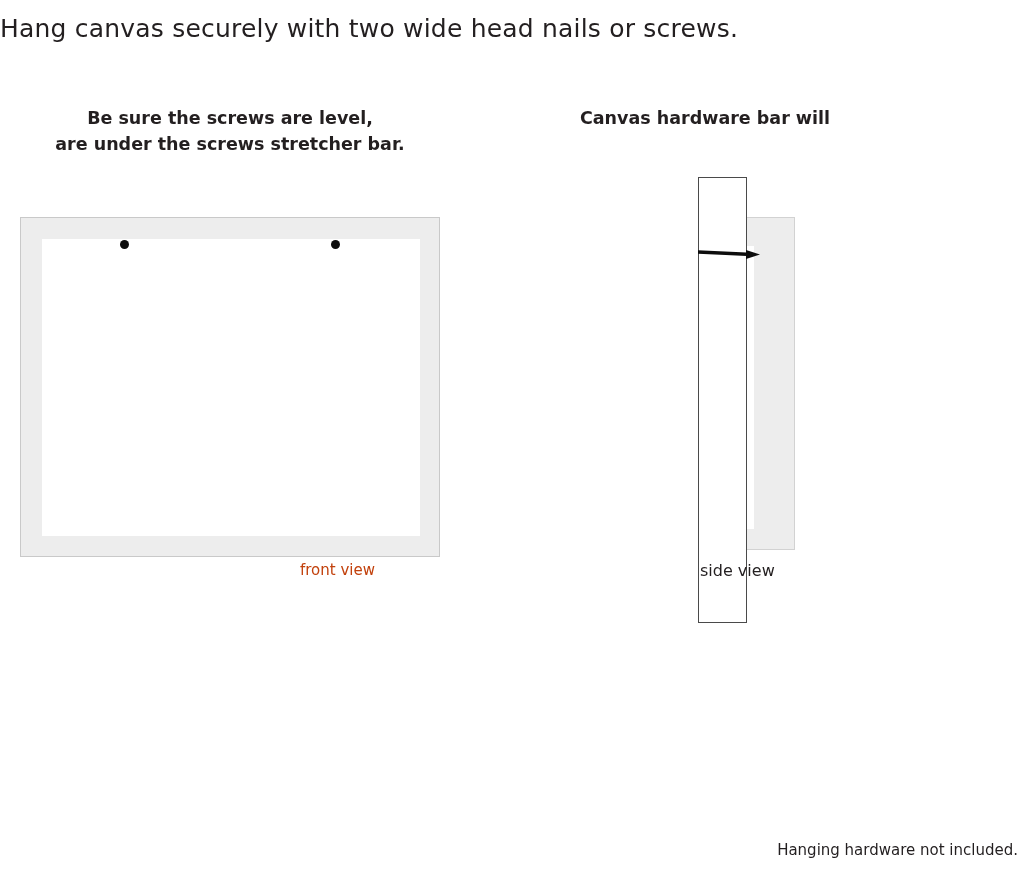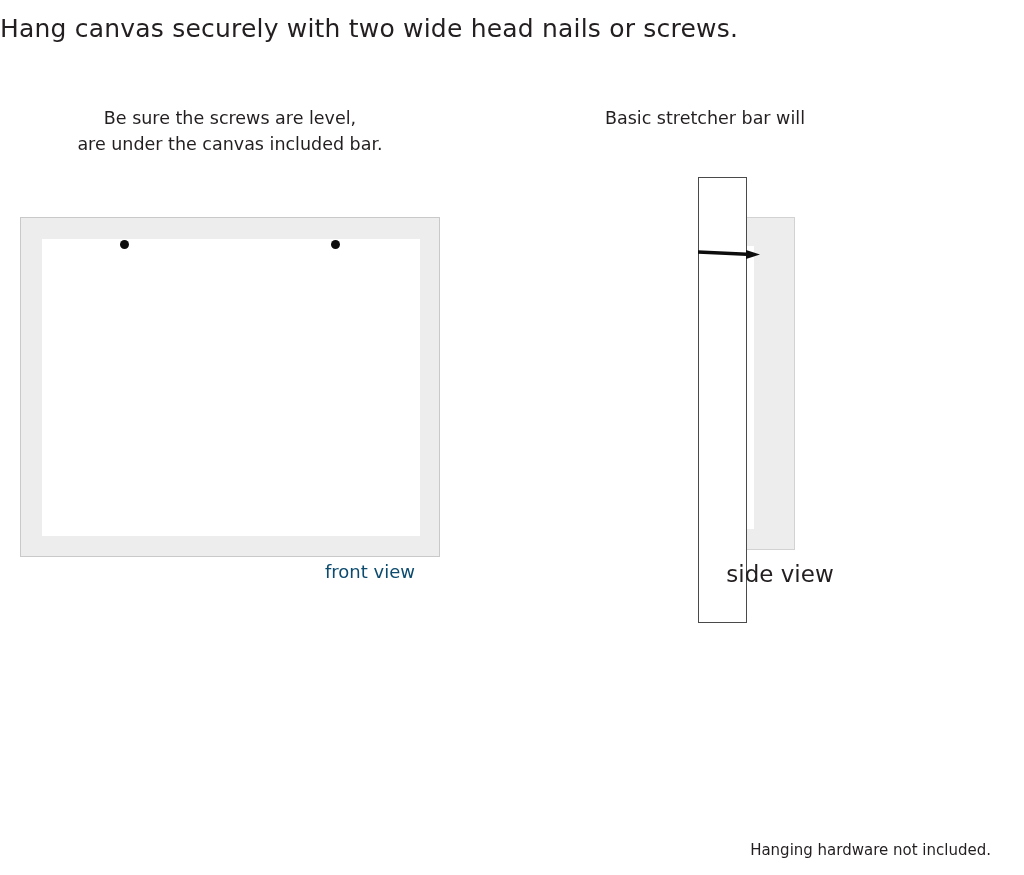--- a/index.html
+++ b/index.html
@@ -85,23 +85,23 @@
     background: #0d0d0d;
   }
   .screw-left  { left: 120px; top: 240px; }
   .screw-right { left: 331px; top: 240px; }
 
   .label-front {
     position: absolute;
     left: 300px;
     top: 561px;
     width: 140px;
-    text-align: center;
-    font-size: 18px;
-    color: #0c4a6e;
+    text-align: left;
+    font-size: 15px;
+    color: #c2410c;
   }
 
   
   .side-canvas-body {
     position: absolute;
     left: 745px;
     top: 217px;
     width: 50px;
     height: 333px;
     background: #ededed;
@@ -132,52 +132,52 @@
     top: 248px;
     width: 66px;
     height: 12px;
   }
 
   .label-side {
     position: absolute;
     left: 700px;
     top: 561px;
     width: 160px;
-    text-align: center;
-    font-size: 23px;
+    text-align: left;
+    font-size: 16px;
     color: #231f20;
   }
 
   
   .footnote {
     position: absolute;
-    right: 33px;
+    right: 6px;
     bottom: 14px;
     width: 420px;
     text-align: right;
     font-size: 15px;
     line-height: 22px;
     color: #231f20;
   }
-  .nowrap { white-space: nowrap; }
+  .nowrap { white-space: nowrap; font-weight: bold; }
 </style>
 </head>
 <body>
 
 <div class="page">
 
   <div class="title">Hang canvas securely with two wide head nails or screws.</div>
 
   <div class="caption-left">
     <div class="nowrap">Be sure the screws are level,</div>
-    <div class="nowrap">are under the canvas included bar.</div>
+    <div class="nowrap">are under the screws stretcher bar.</div>
   </div>
 
   <div class="caption-right">
-    <div class="nowrap">Basic stretcher bar will</div>
+    <div class="nowrap">Canvas hardware bar will</div>
   </div>
 
   <div class="front-view">
     <div class="front-view-inner"></div>
   </div>
   <div class="screw-dot screw-left"></div>
   <div class="screw-dot screw-right"></div>
   <div class="label-front">front view</div>
 
   <div class="side-canvas-body"></div>

